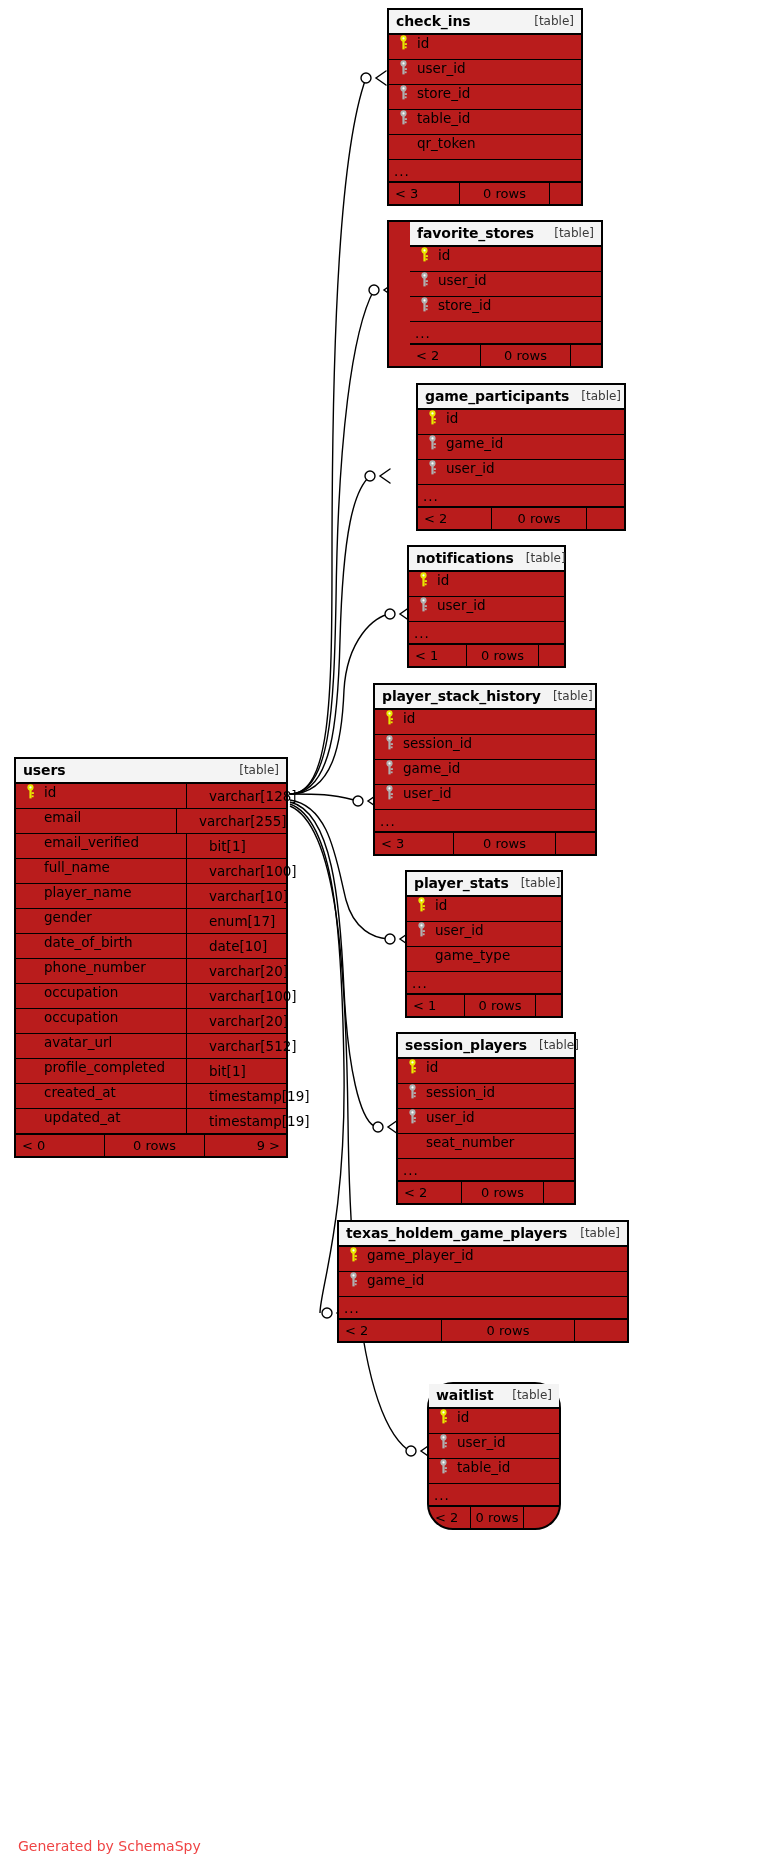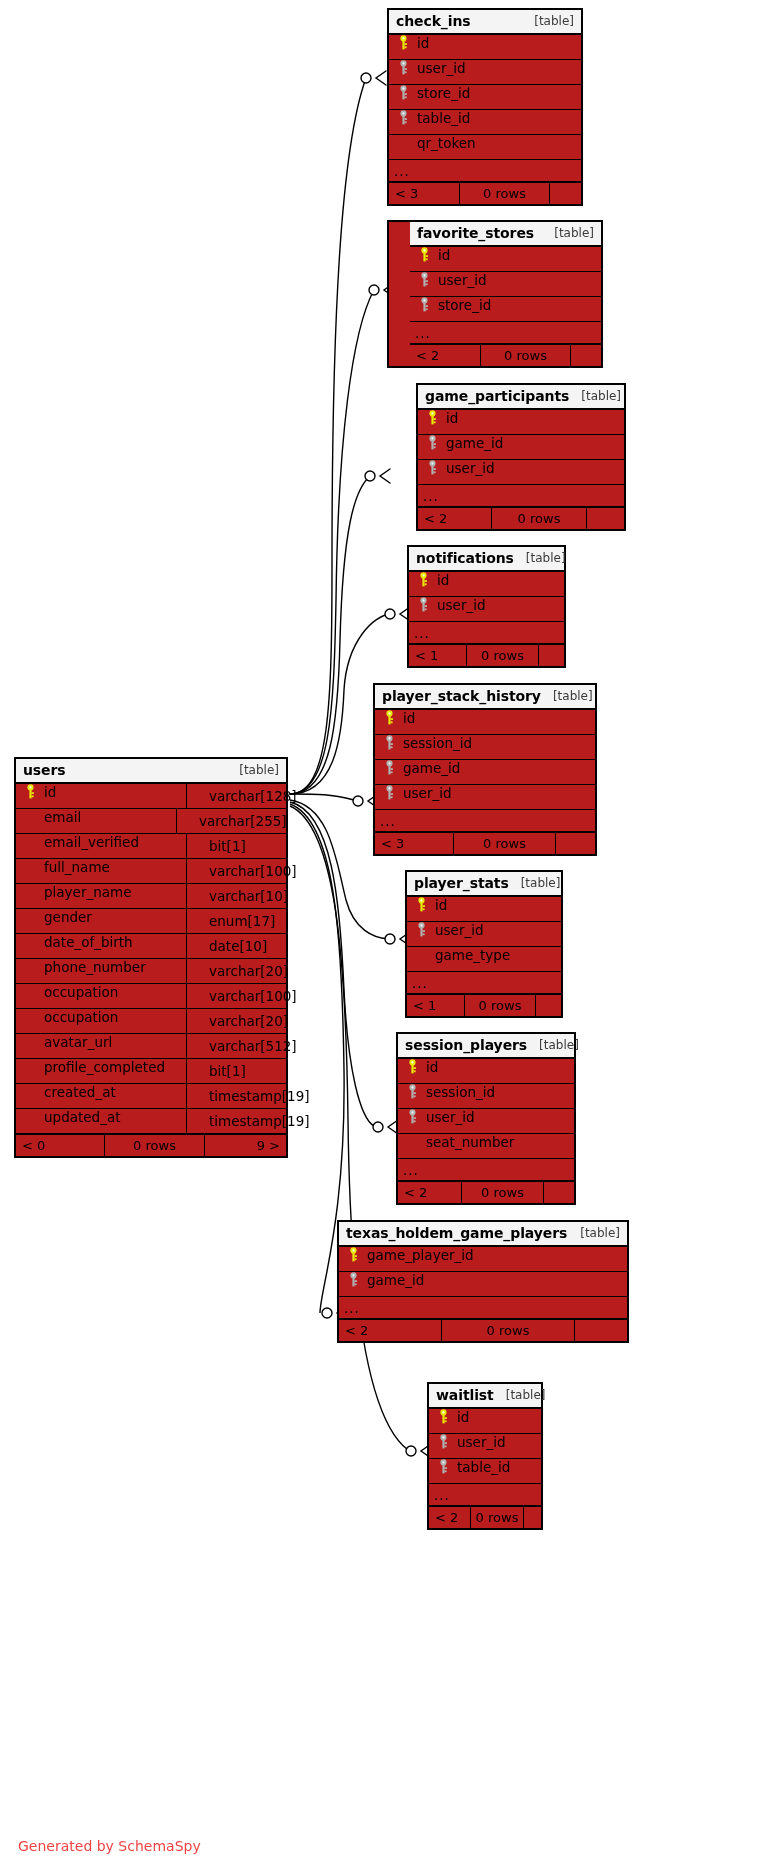--- a/index.html
+++ b/index.html
@@ -722,21 +722,21 @@
             <span class="rowlabel">game_id</span>
           </span>
         </div>
         <div class="ellipsis-row">...</div>
         <div class="foot">
           <div class="foot-left" style="width:102px">&lt; 2</div>
           <div class="foot-mid" style="width:133px">0 rows</div>
           <div class="foot-right" style="flex:1 1 auto"></div>
         </div>
       </div>
-      <div class="tbl" style="left: 427px; top: 1382px; width: 116px;">
+      <div class="tbl" style="left: 427px; top: 1382px; width: 134px; border-radius: 26px;">
         <div class="tbl-head">
           <span class="tbl-name">waitlist</span>
           <span class="tbl-tag">[table]</span>
         </div>
         <div class="row">
           <span class="cell-name">
             <span class="keyslot">
               <svg class="key-svg" width="9" height="15" viewBox="0 0 9 15">
                 <circle cx="4.5" cy="3.4" r="3.1" fill="#e8e800"></circle>
                 <circle cx="4.5" cy="3.4" r="1.1" fill="#ffffff"></circle>

